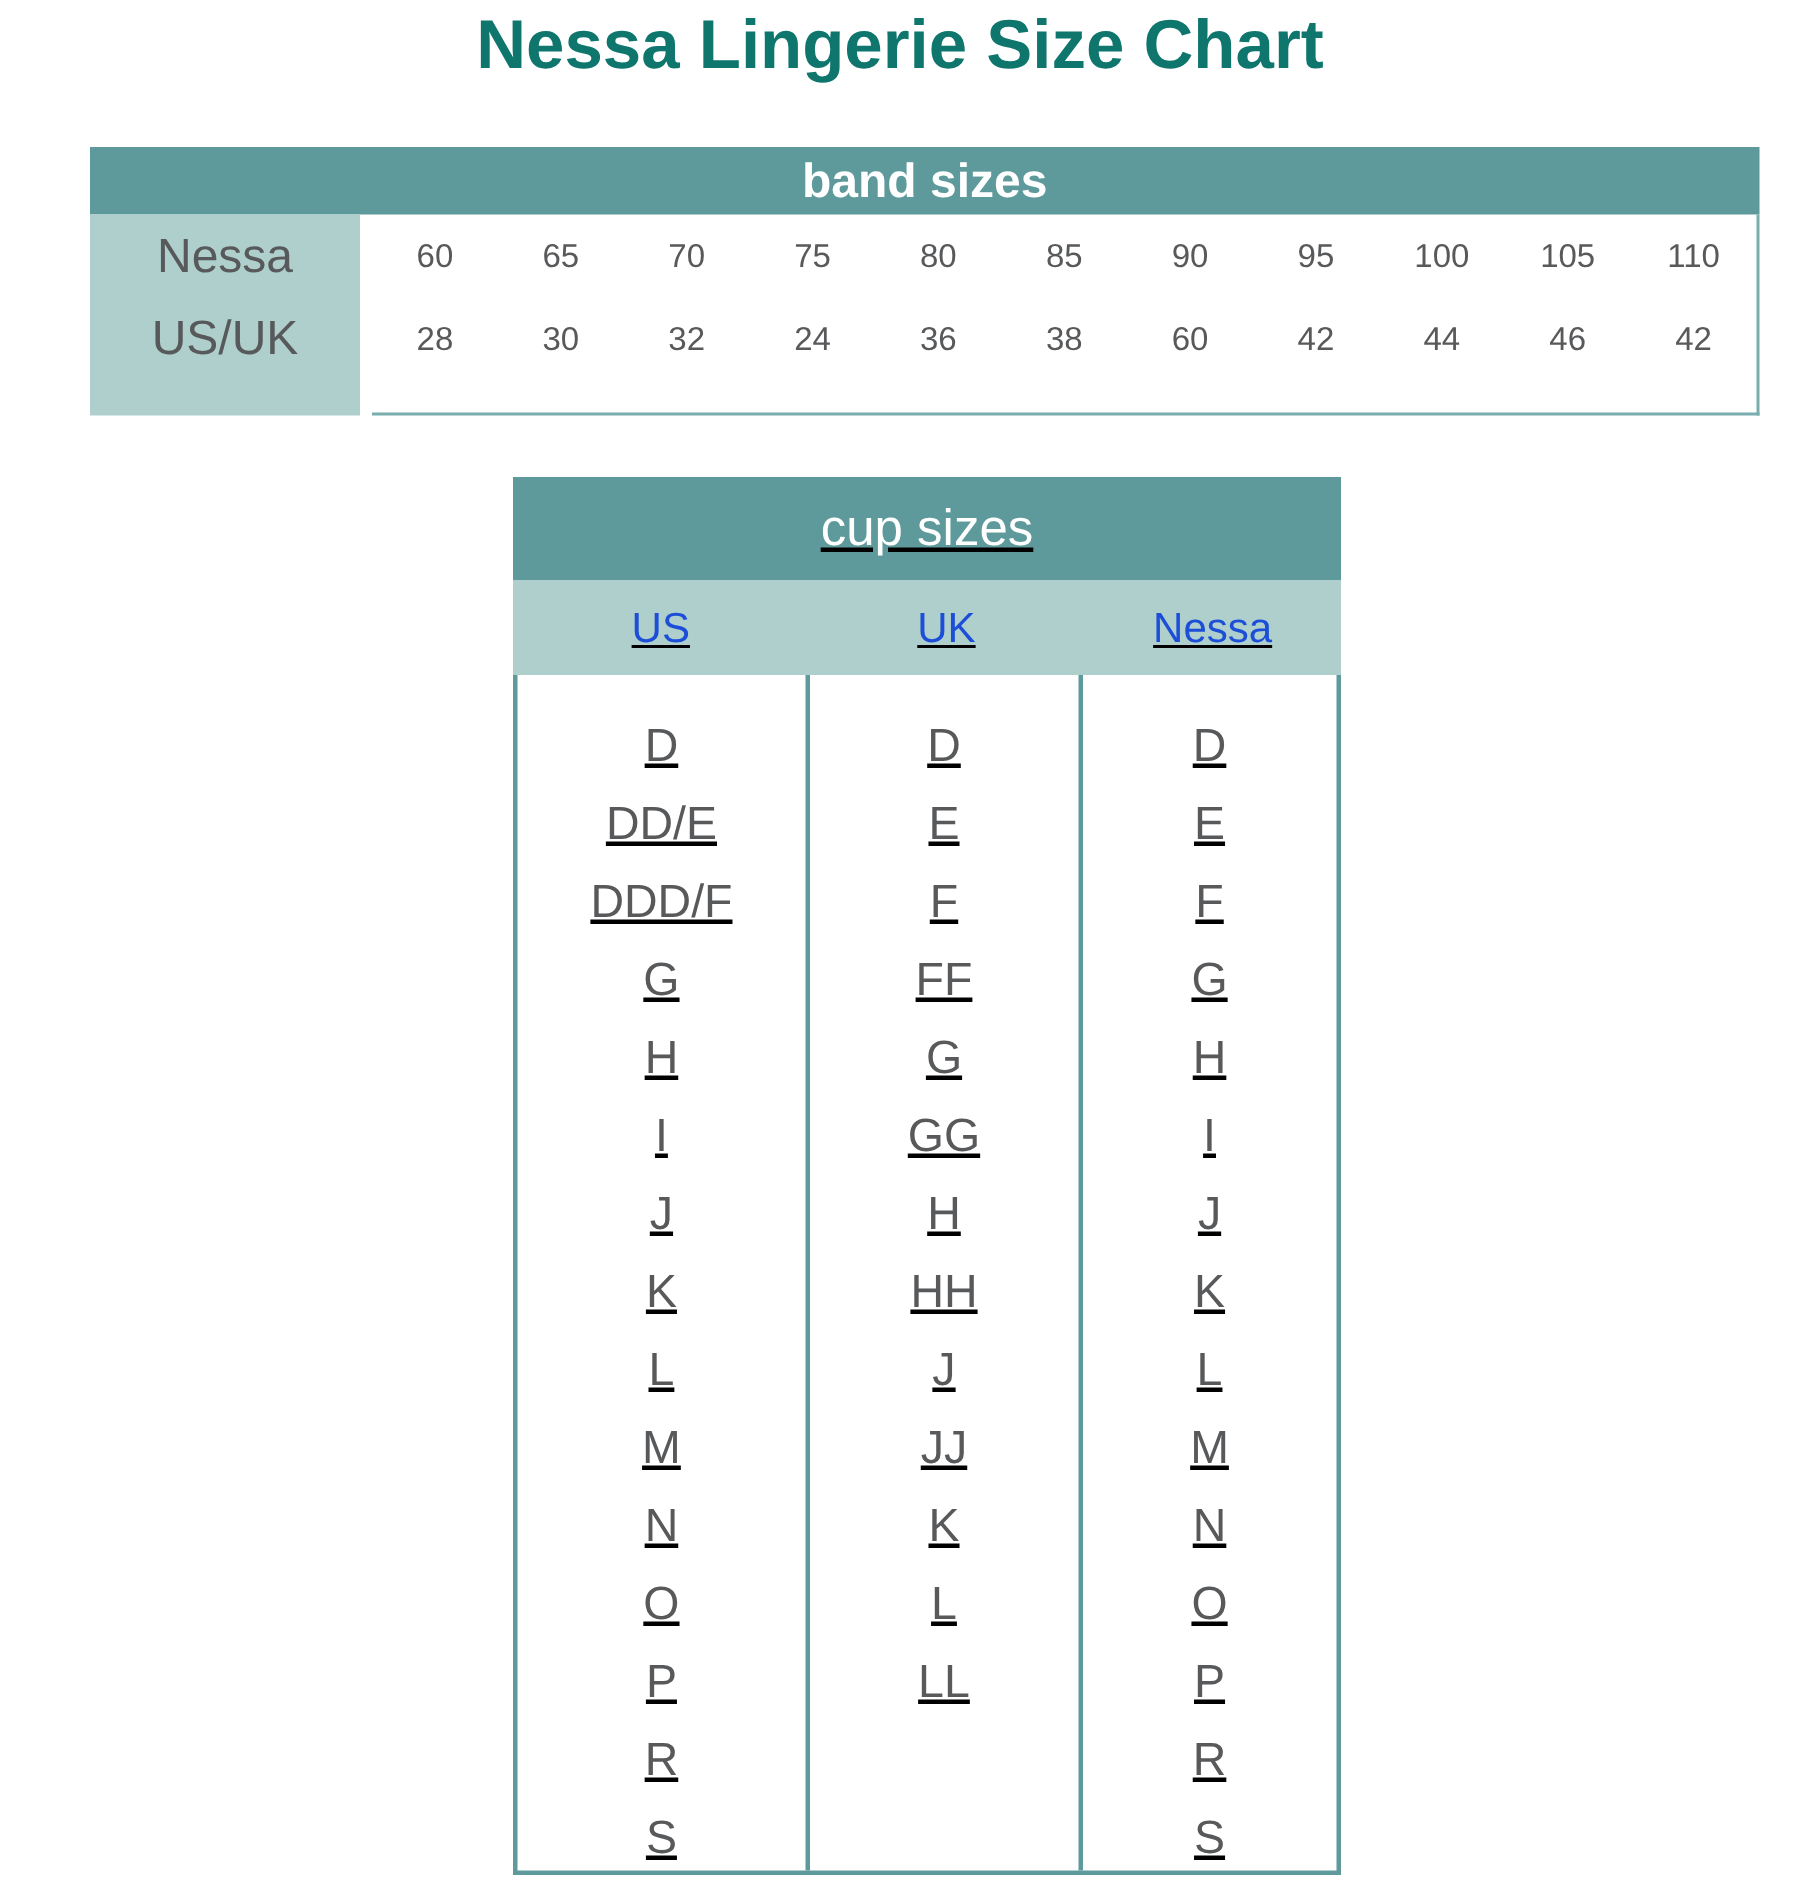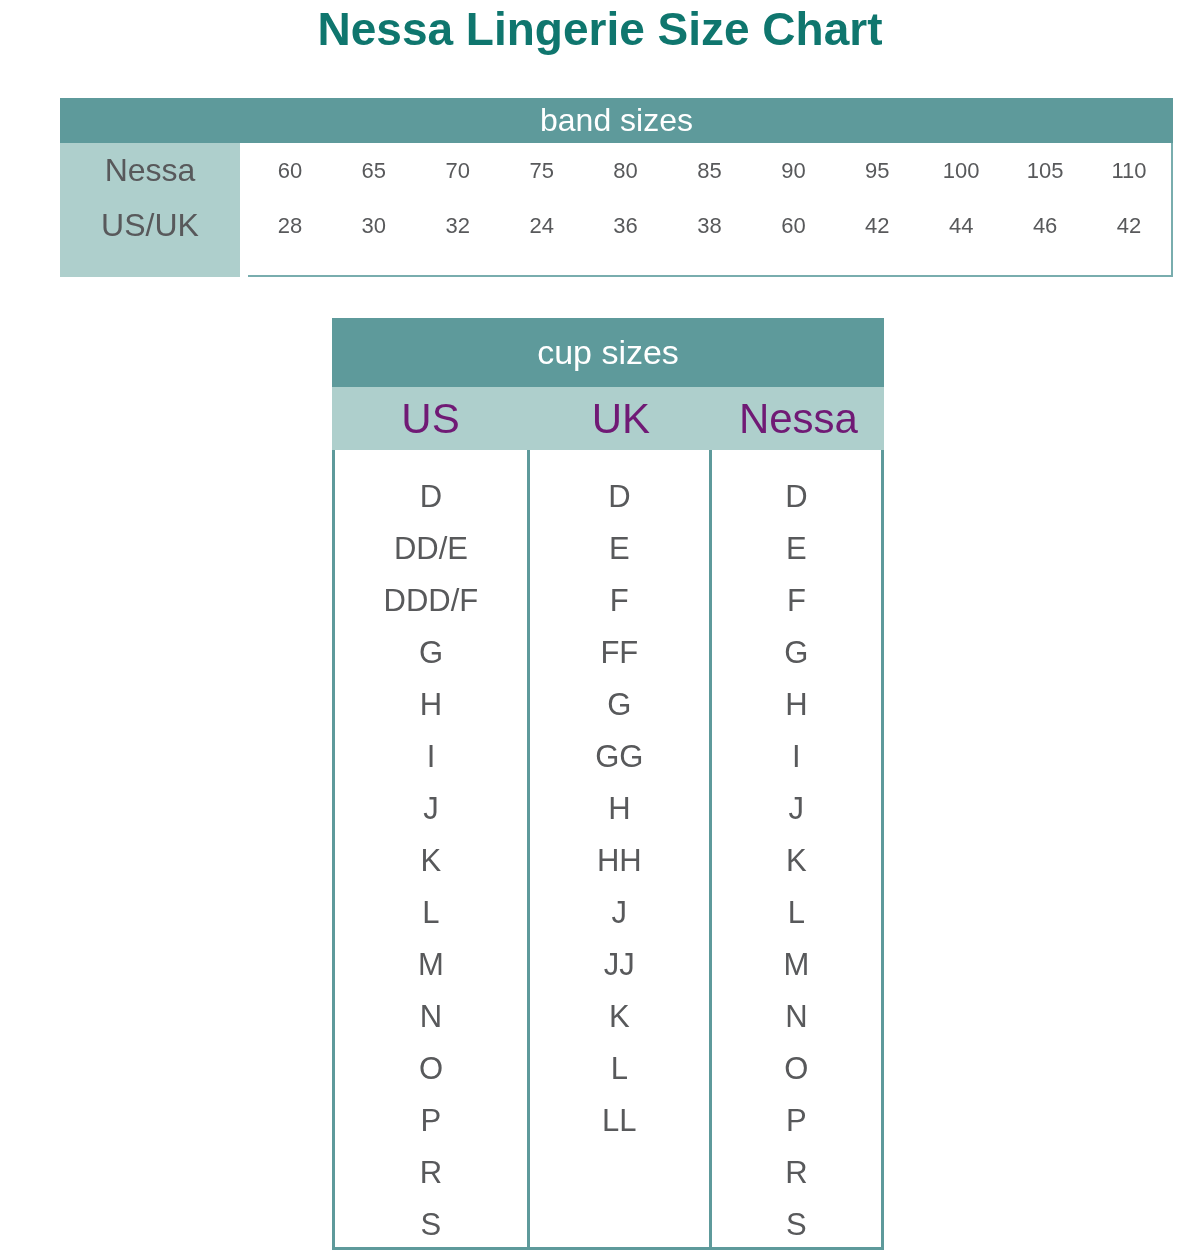--- a/index.html
+++ b/index.html
@@ -36,20 +36,21 @@
     width: 1113px;
   }
   .band-header {
     height: 45px;
     background: #5e9a9b;
     color: #ffffff;
     font-size: 32px;
     display: flex;
     align-items: center;
     justify-content: center;
+    font-weight: bold;
   }
   .band-body {
     display: flex;
     height: 134px;
   }
   .band-labels {
     width: 180px;
     background: #aecfcc;
     color: #58595b;
     font-size: 32px;
@@ -74,38 +75,39 @@
   }
   .bcell {
     display: flex;
     align-items: center;
     justify-content: center;
   }
 
   
   .cup-table {
     position: absolute;
-    left: 332px;
+    left: 342px;
     top: 318px;
     width: 552px;
+    text-decoration: underline;
   }
   .cup-header {
     height: 69px;
     background: #5e9a9b;
     color: #ffffff;
     font-size: 34px;
     display: flex;
     align-items: center;
     justify-content: center;
   }
   .cup-subheader {
     height: 63px;
     background: #aecfcc;
-    color: #701a75;
-    font-size: 42px;
+    color: #1d4ed8;
+    font-size: 28px;
     display: flex;
     text-align: center;
   }
   .cup-subheader .subcell {
     display: flex;
     align-items: center;
     justify-content: center;
   }
   .w1 { width: 35.7%; }
   .w2 { width: 33.3%; }

